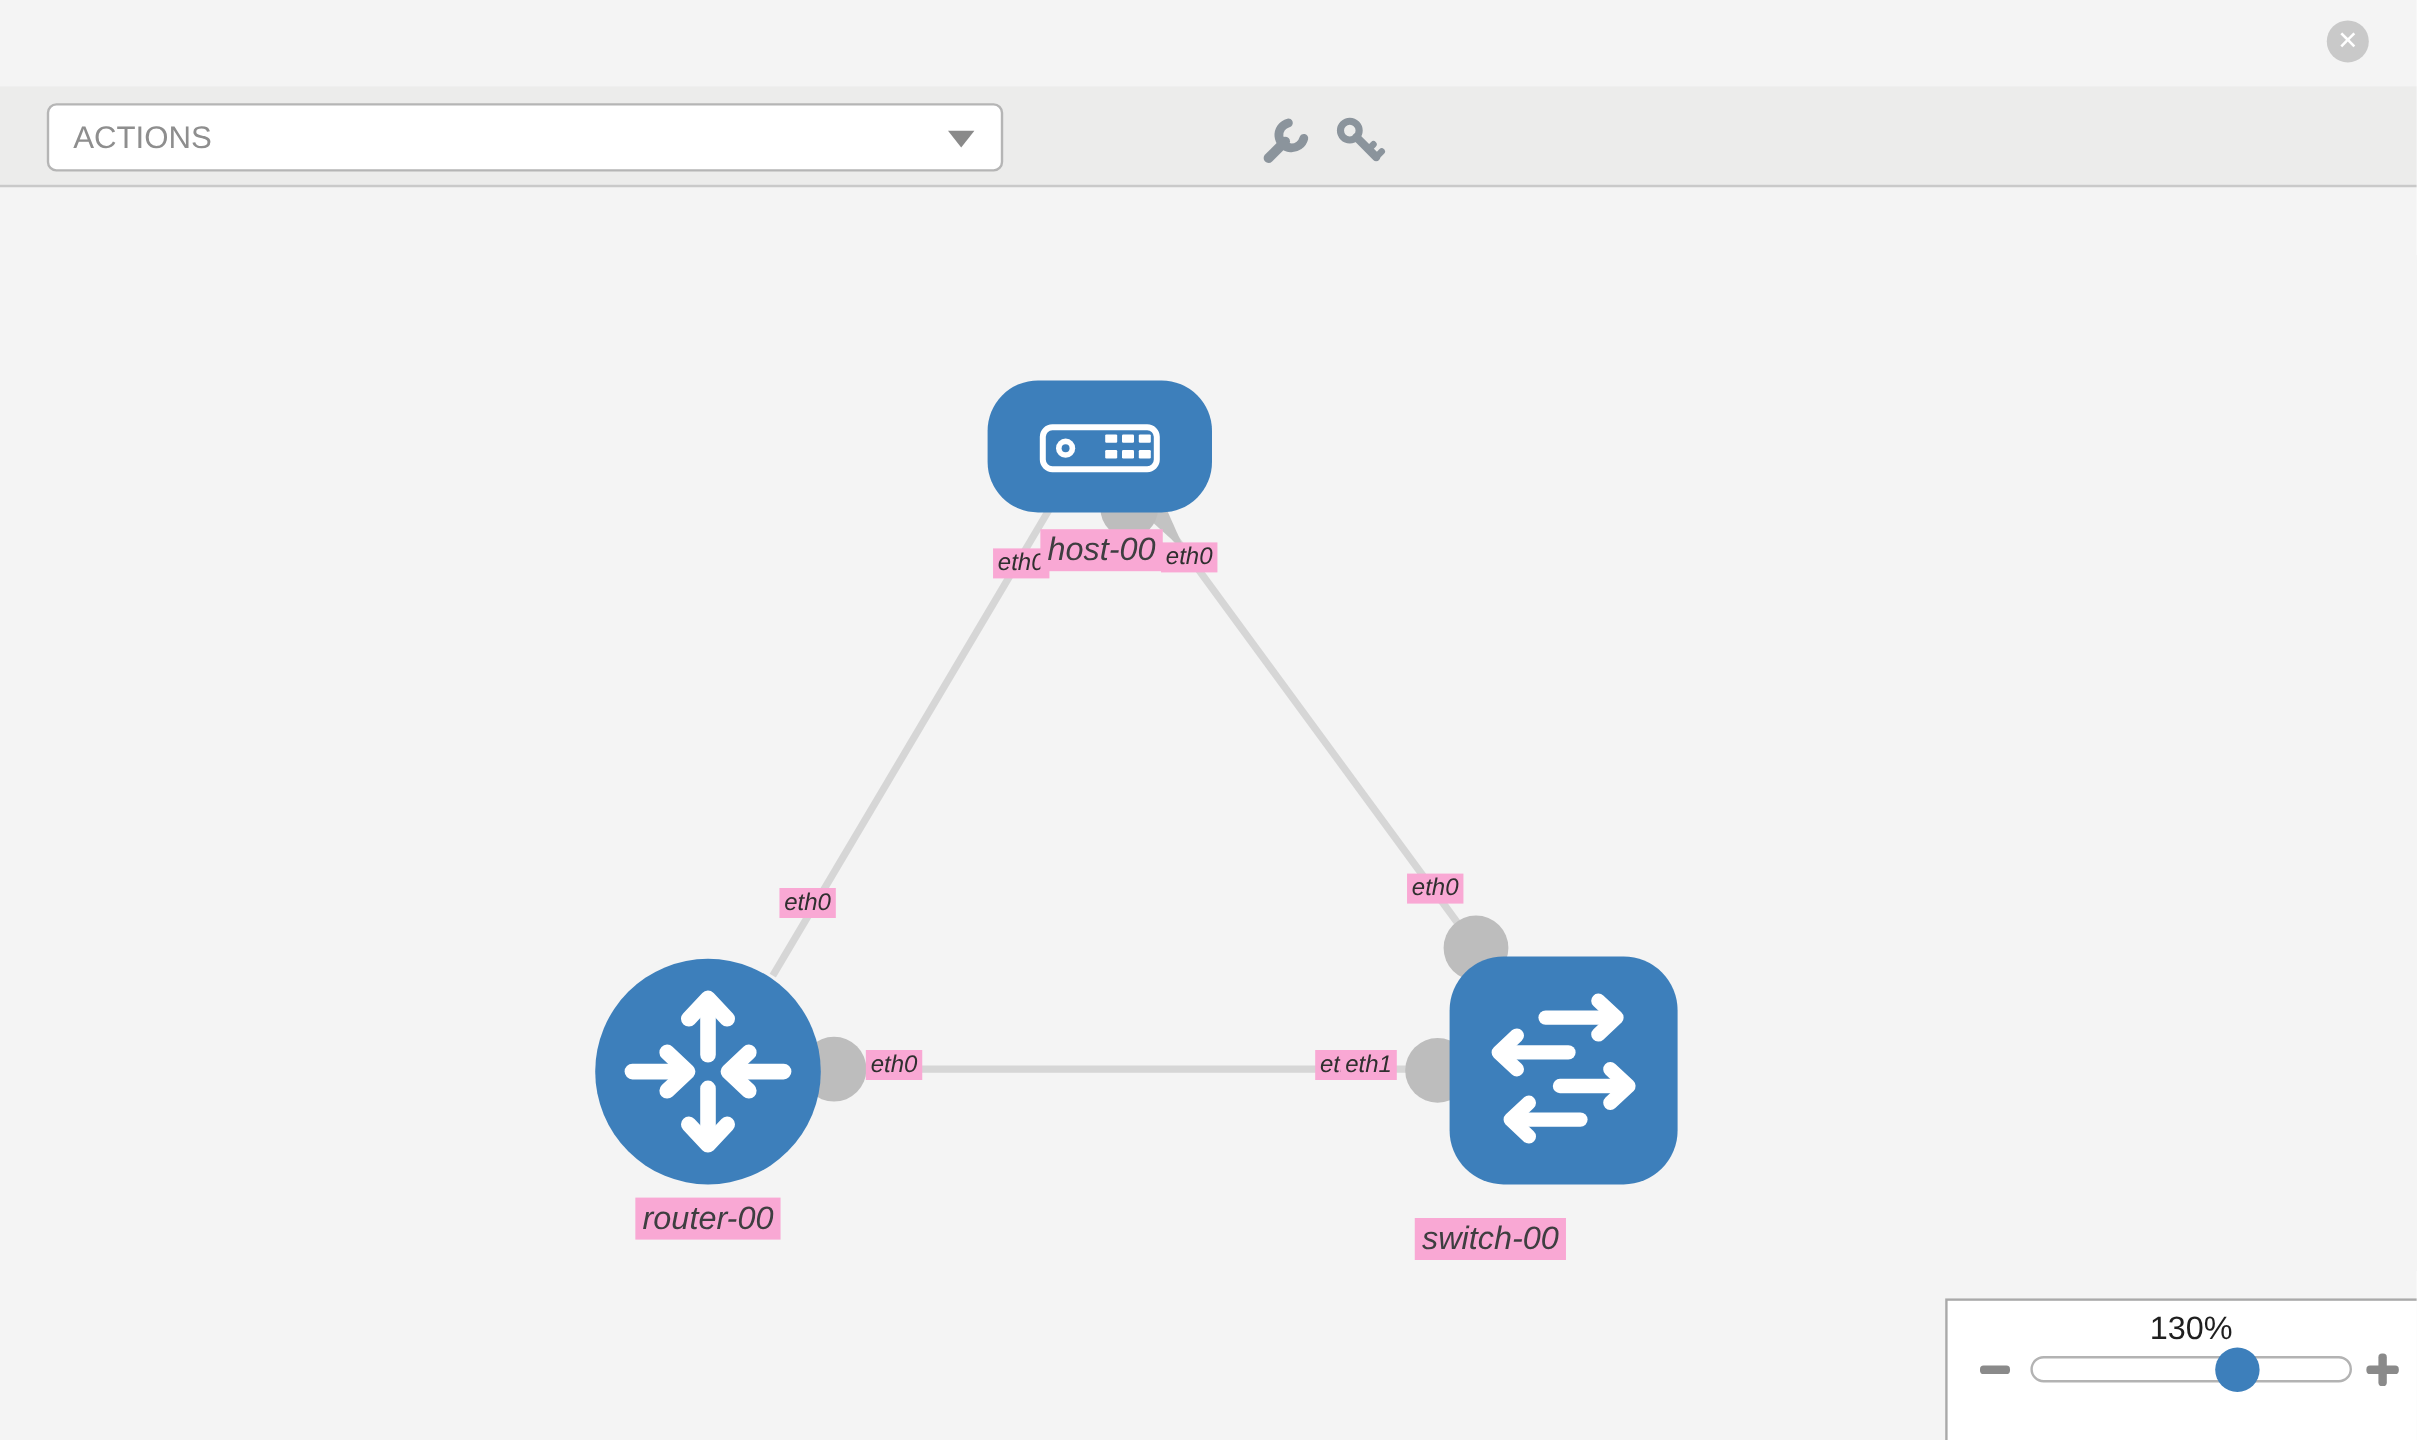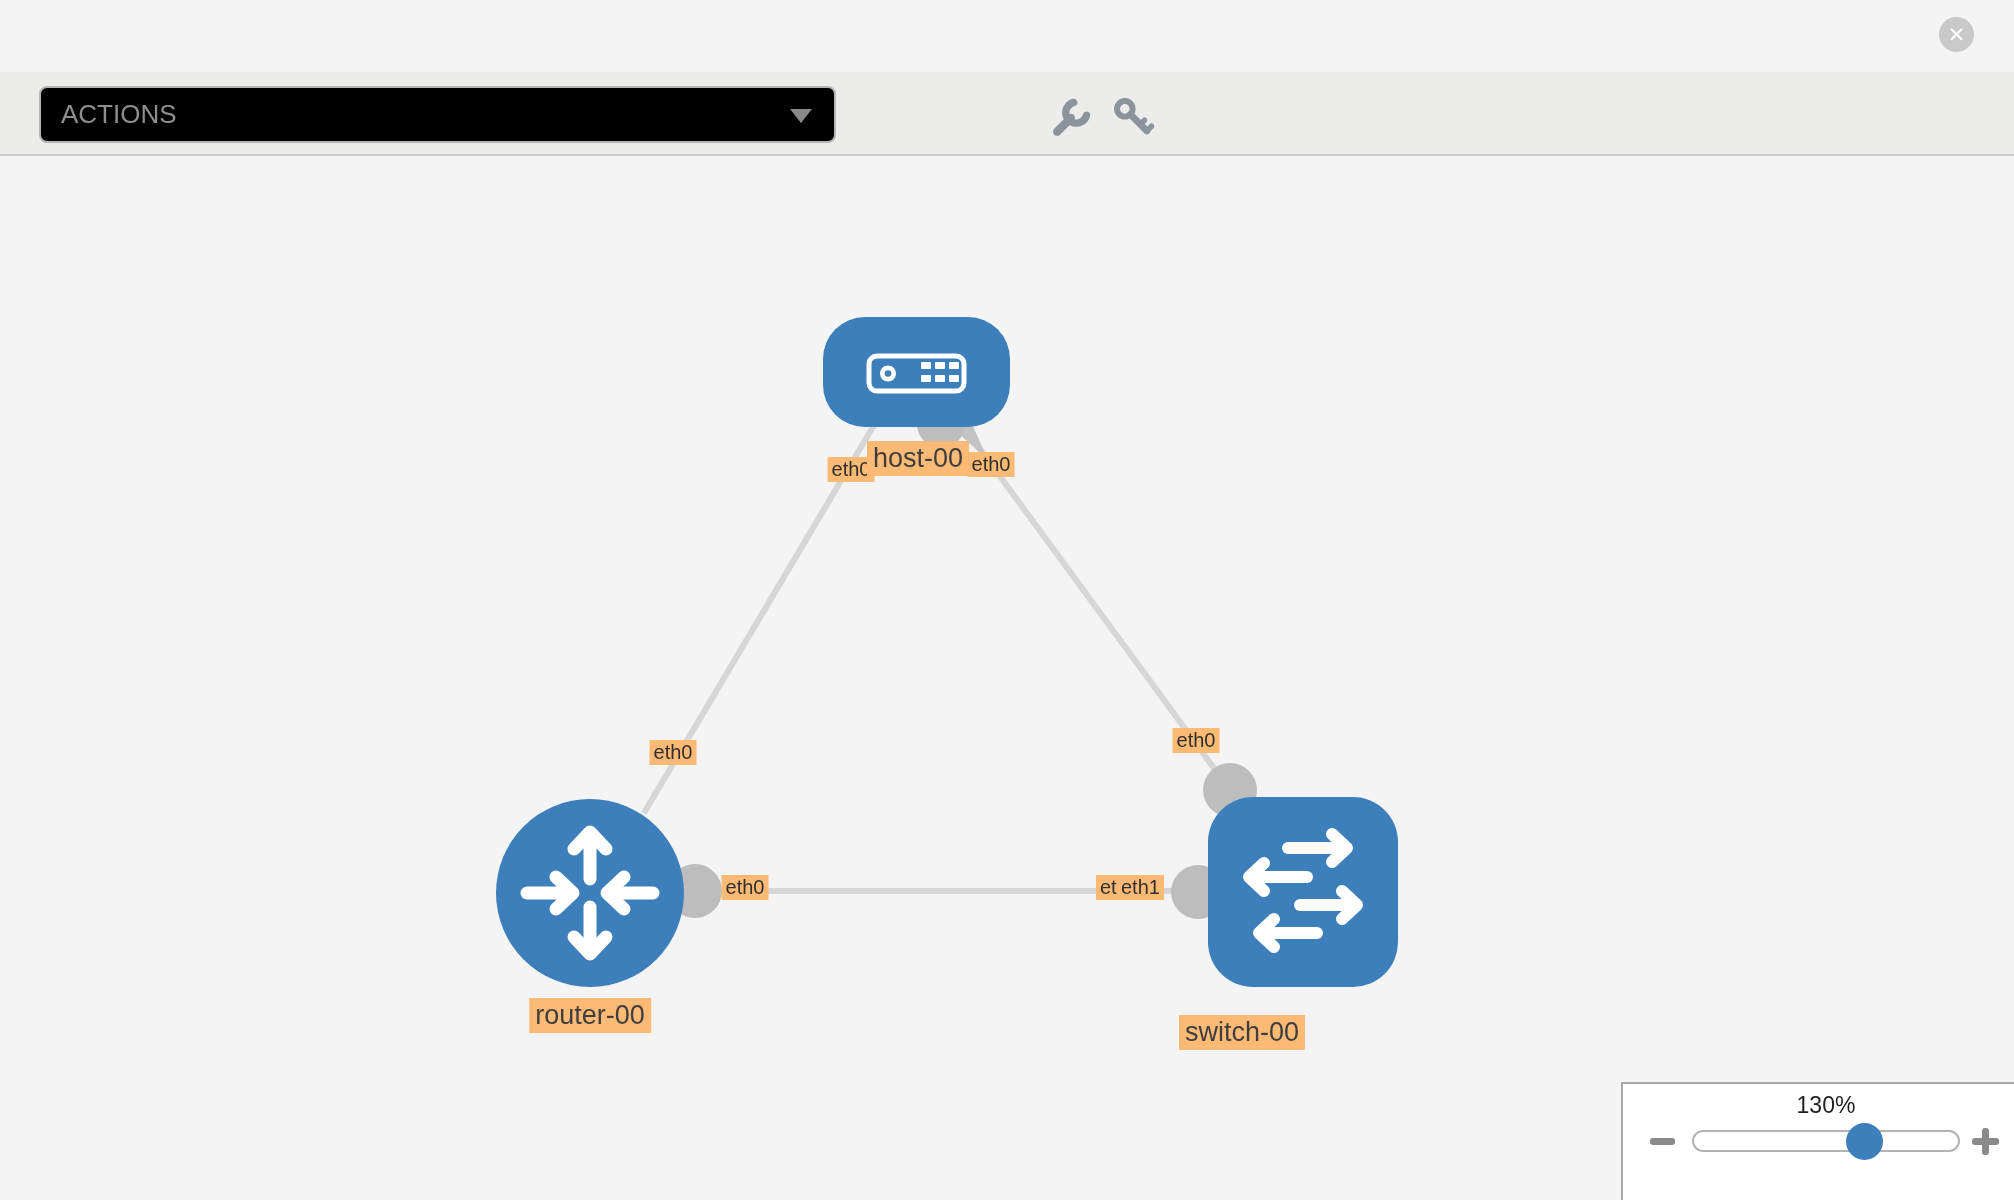--- a/index.html
+++ b/index.html
@@ -12,42 +12,42 @@
   .header{position:absolute;top:0;left:0;right:0;height:71px;background:#ffffff;
           border-bottom:1px solid #dcdcdc;z-index:5;}
   .page-title{position:absolute;left:39px;top:15px;font-size:30px;font-weight:700;
               color:#545456;letter-spacing:.2px;white-space:nowrap;}
   .close-btn{position:absolute;left:1939px;top:17px;width:35px;height:35px;border-radius:50%;
              background:#c9c9c9;color:#ffffff;font-size:21px;font-weight:700;
              text-align:center;line-height:35px;cursor:pointer;z-index:6;}
   
   .toolbar{position:absolute;top:72px;left:0;right:0;height:82px;background:#ececeb;
            border-bottom:2px solid #c9c9c9;z-index:5;}
-  .select-box{position:absolute;top:14px;height:57px;background:#000000;
+  .select-box{position:absolute;top:14px;height:57px;background:#ffffff;
               border:2px solid #b5b5b5;border-radius:8px;box-sizing:border-box;
               color:#8e8e8e;font-size:26px;line-height:52px;padding-left:20px;cursor:pointer;}
   .select-box .caret{position:absolute;right:22px;top:21px;width:0;height:0;
               border-left:11px solid transparent;border-right:11px solid transparent;
               border-top:14px solid #8a8a8a;}
   #actions-select{left:39px;width:797px;}
   #search-select{left:1182px;width:796px;}
   .tool-icon{position:absolute;top:96px;width:44px;height:44px;cursor:pointer;z-index:6;}
   #wrench-btn{left:1048px;}
   #key-btn{left:1112px;}
   
   .topo-svg{position:absolute;top:0;left:0;z-index:1;}
-  .chip{position:absolute;background:#fdba74;color:#3e3e40;white-space:nowrap;z-index:2;line-height:1.15;}
+  .chip{position:absolute;background:#f9a8d4;color:#3e3e40;white-space:nowrap;z-index:2;line-height:1.15;font-style:italic;}
   .chip.big{font-size:27px;padding:2px 6px;text-align:right;}
   .chip.small{font-size:20px;padding:1px 4px;color:#2f2f2f;}
   .cc{transform:translateX(-50%);}
   
   .zoom-panel{position:absolute;left:1621px;top:1082px;width:400px;height:130px;background:#ffffff;
               border:2px solid #a9a9a9;box-sizing:border-box;z-index:6;}
   .zoom-level{position:absolute;left:69px;top:8px;width:268px;text-align:center;
-              font-size:23px;color:#1f1f1f;}
+              font-size:27px;color:#1f1f1f;}
   .zoom-minus{position:absolute;left:27px;top:54px;width:25px;height:7px;background:#8a8a8a;
               border-radius:3px;cursor:pointer;}
   .zoom-track{position:absolute;left:69px;top:46px;width:268px;height:22px;background:#ffffff;
               border:2px solid #b3b3b3;border-radius:12px;box-sizing:border-box;cursor:pointer;}
   .zoom-handle{position:absolute;left:223px;top:39px;width:37px;height:37px;border-radius:50%;
               background:#3d7fbb;cursor:grab;}
   .zoom-plus-h{position:absolute;left:349px;top:54px;width:27px;height:7px;background:#8a8a8a;border-radius:3px;}
   .zoom-plus-v{position:absolute;left:359px;top:44px;width:7px;height:27px;background:#8a8a8a;border-radius:3px;}
   .zoom-plus{position:absolute;left:345px;top:40px;width:36px;height:36px;cursor:pointer;}
   .zoom-plus .zoom-plus-h{left:4px;top:14px;}

